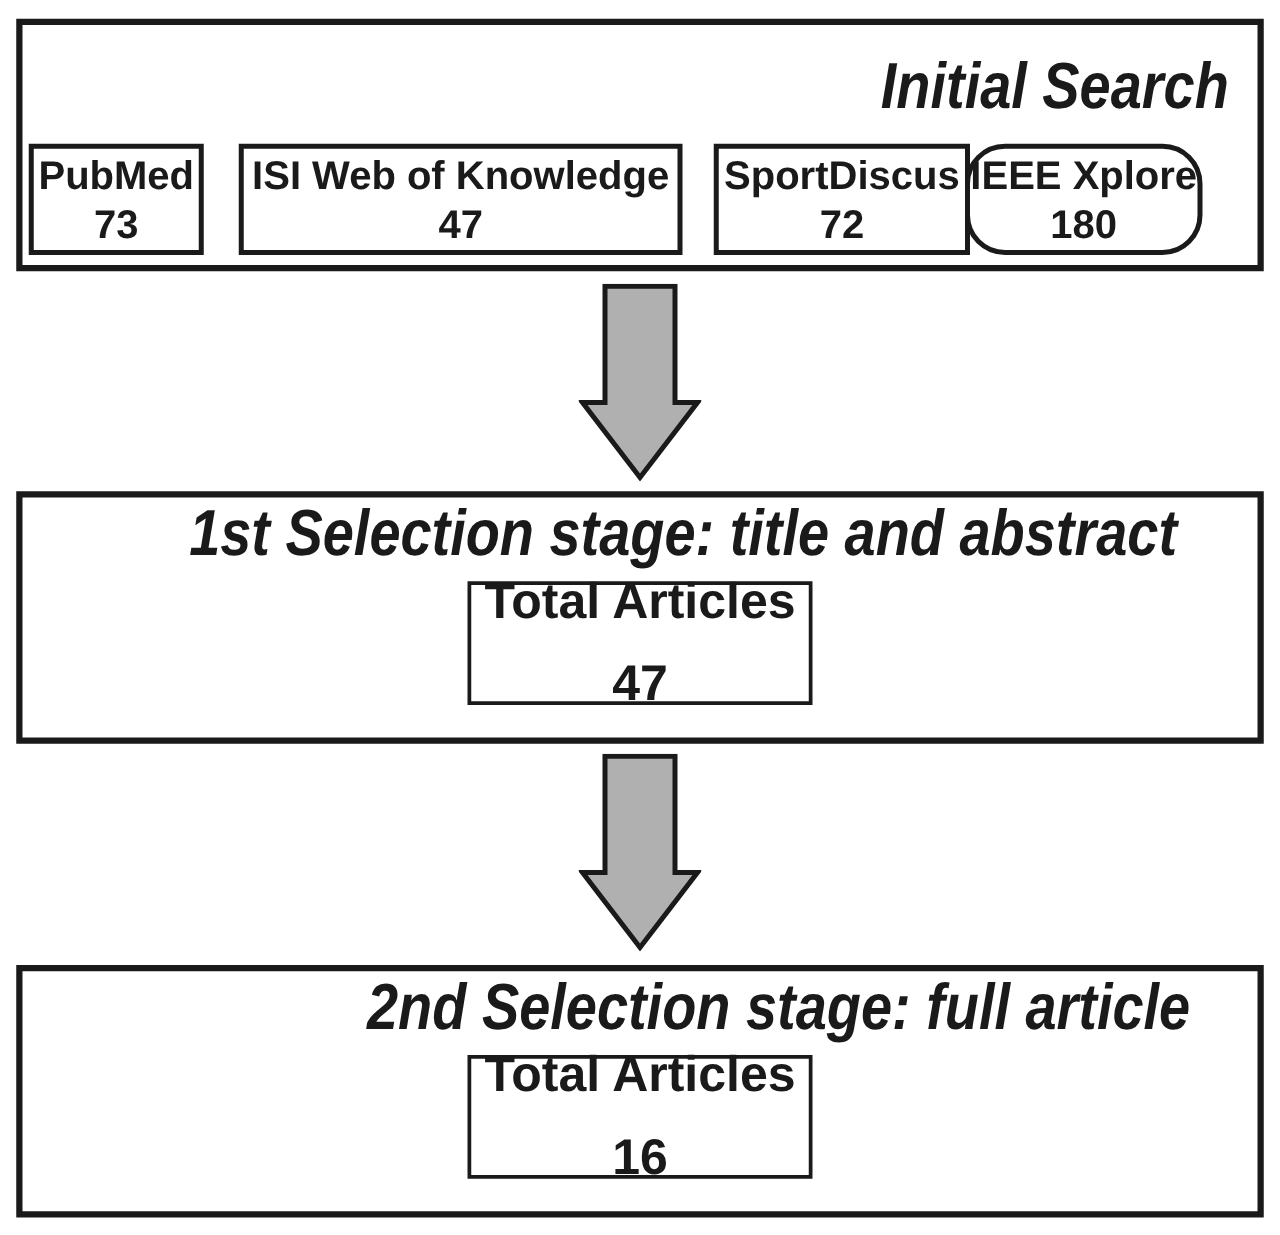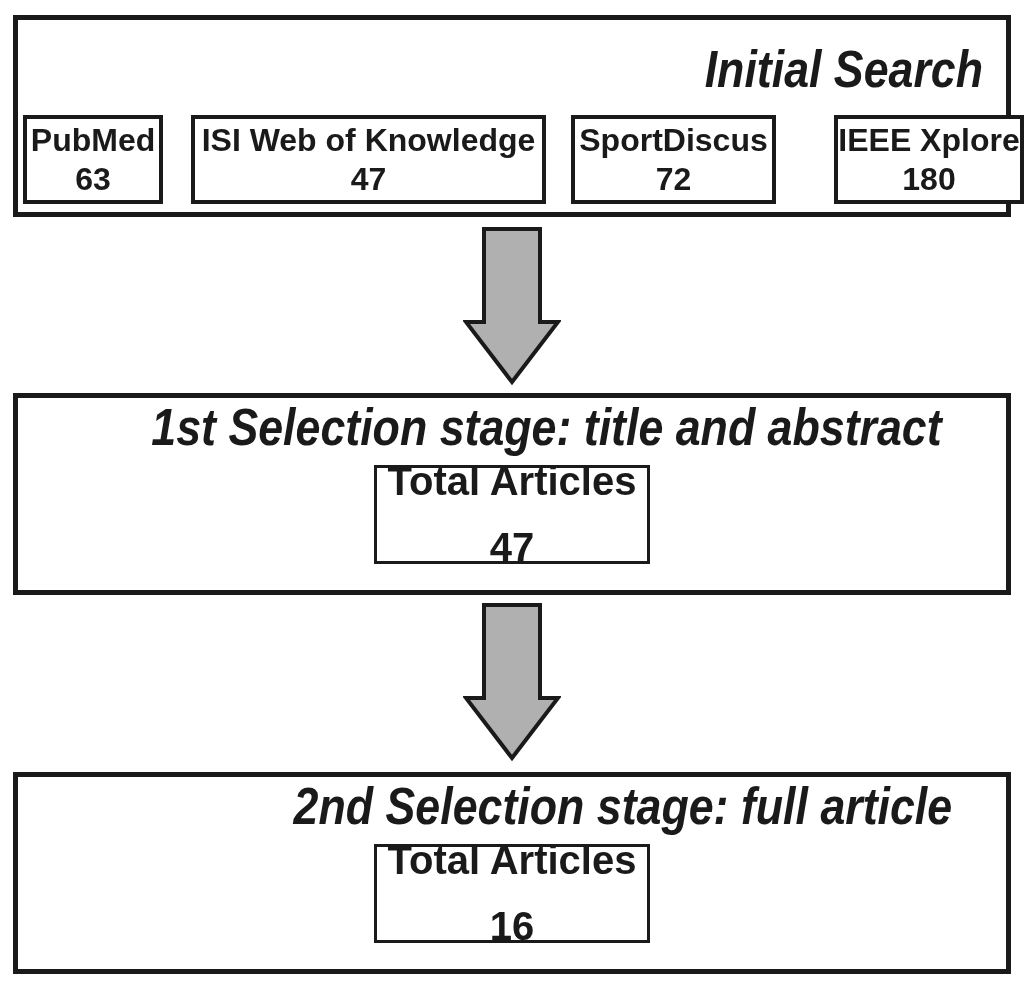--- a/index.html
+++ b/index.html
@@ -47,21 +47,21 @@
     box-sizing:border-box;
     display:flex;flex-direction:column;justify-content:center;
     text-align:center;
     font-weight:bold;font-size:32px;line-height:39px;
     white-space:nowrap;
     background:var(--background);
   }
   .pos0{left:5px;width:140px;}
   .pos1{left:173px;width:355px;}
   .pos2{left:553px;width:205px;}
-  .pos3{left:816px;width:190px;}
+  .pos3{left:754px;width:190px;border-radius:32px;}
 
   
   .total-box{
     margin-top:7px;
     width:276px;height:99px;
     border:3px solid var(--border);
     box-sizing:border-box;
     display:flex;flex-direction:column;justify-content:center;align-items:center;
     text-align:center;
     font-weight:bold;font-size:40px;line-height:45px;
@@ -85,21 +85,21 @@
 
 <div class="page">
 
   <section class="stage stage1">
     <div class="stage-title">
       <span class="condensed">Initial Search</span>
     </div>
 
     <div class="src-box pos0">
       <div>PubMed</div>
-      <div>63</div>
+      <div>73</div>
     </div>
 
     <div class="src-box pos1">
       <div>ISI Web of Knowledge</div>
       <div>47</div>
     </div>
 
     <div class="src-box pos2">
       <div>SportDiscus</div>
       <div>72</div>

